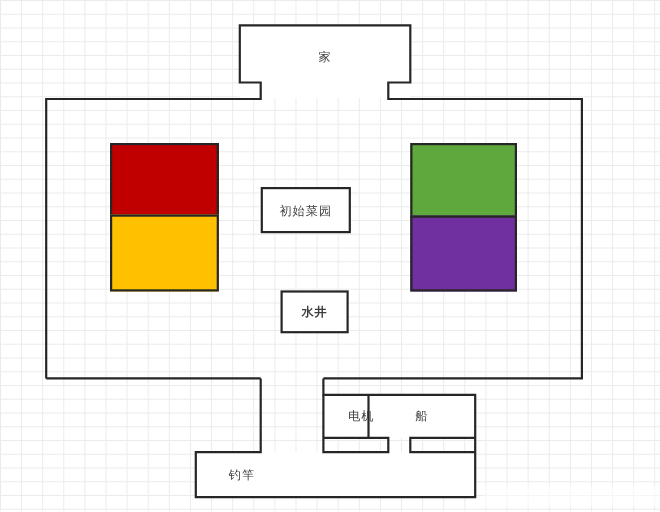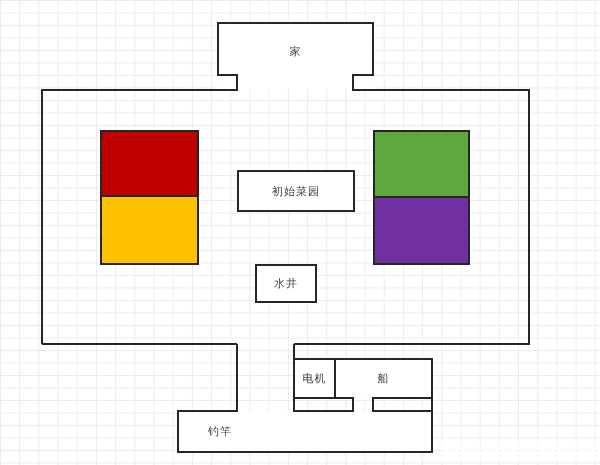--- a/index.html
+++ b/index.html
@@ -49,31 +49,31 @@
   <div class="abs block" style="left: 373px; top: 130px; width: 97px; height: 68px; background: rgb(94, 168, 62);"></div>
   <div class="abs block" style="left: 373px; top: 196px; width: 97px; height: 69px; background: rgb(112, 48, 160);"></div>
 
   <svg class="outline-svg" width="600" height="465" viewBox="0 0 600 465">
     <path d="M42,344 V90 H237 V75 H218 V23 H373 V75 H353 V90 H529 V344 H294 M42,344 H237"></path>
     <path d="M237,344 V411 H178 V452 H432 V359 H294 V344"></path>
     <path d="M294,359 V411 H353 V398 H294 M335,359 V398"></path>
     <path d="M432,398 H373 V411 H432"></path>
   </svg>
 
-  <div class="abs labelbox" style="left:237px;top:170px;width:118px;height:42px;">
+  <div class="abs labelbox" style="left:237px;top:170px;width:82px;height:42px;">
     <span>初始菜园</span>
   </div>
-  <div class="abs labelbox" style="left:255px;top:264px;width:62px;height:39px;">
+  <div class="abs labelbox" style="left:255px;top:264px;width:62px;height:39px;font-weight:bold;">
     <span>水井</span>
   </div>
 
   <div class="abs floatlabel" style="left:218px;top:23px;width:155px;height:56px;">
     <span>家</span>
   </div>
-  <div class="abs floatlabel" style="left:294px;top:359px;width:41px;height:39px;">
+  <div class="abs floatlabel" style="left:308px;top:359px;width:41px;height:39px;">
     <span>电机</span>
   </div>
   <div class="abs floatlabel" style="left:335px;top:359px;width:97px;height:39px;">
     <span>船</span>
   </div>
   <div class="abs floatlabel left" style="left:178px;top:411px;width:254px;height:41px;">
     <span>钓竿</span>
   </div>
 
   <div class="abs watermark" style="left:440px;top:442px;width:160px;height:18px;"></div>

